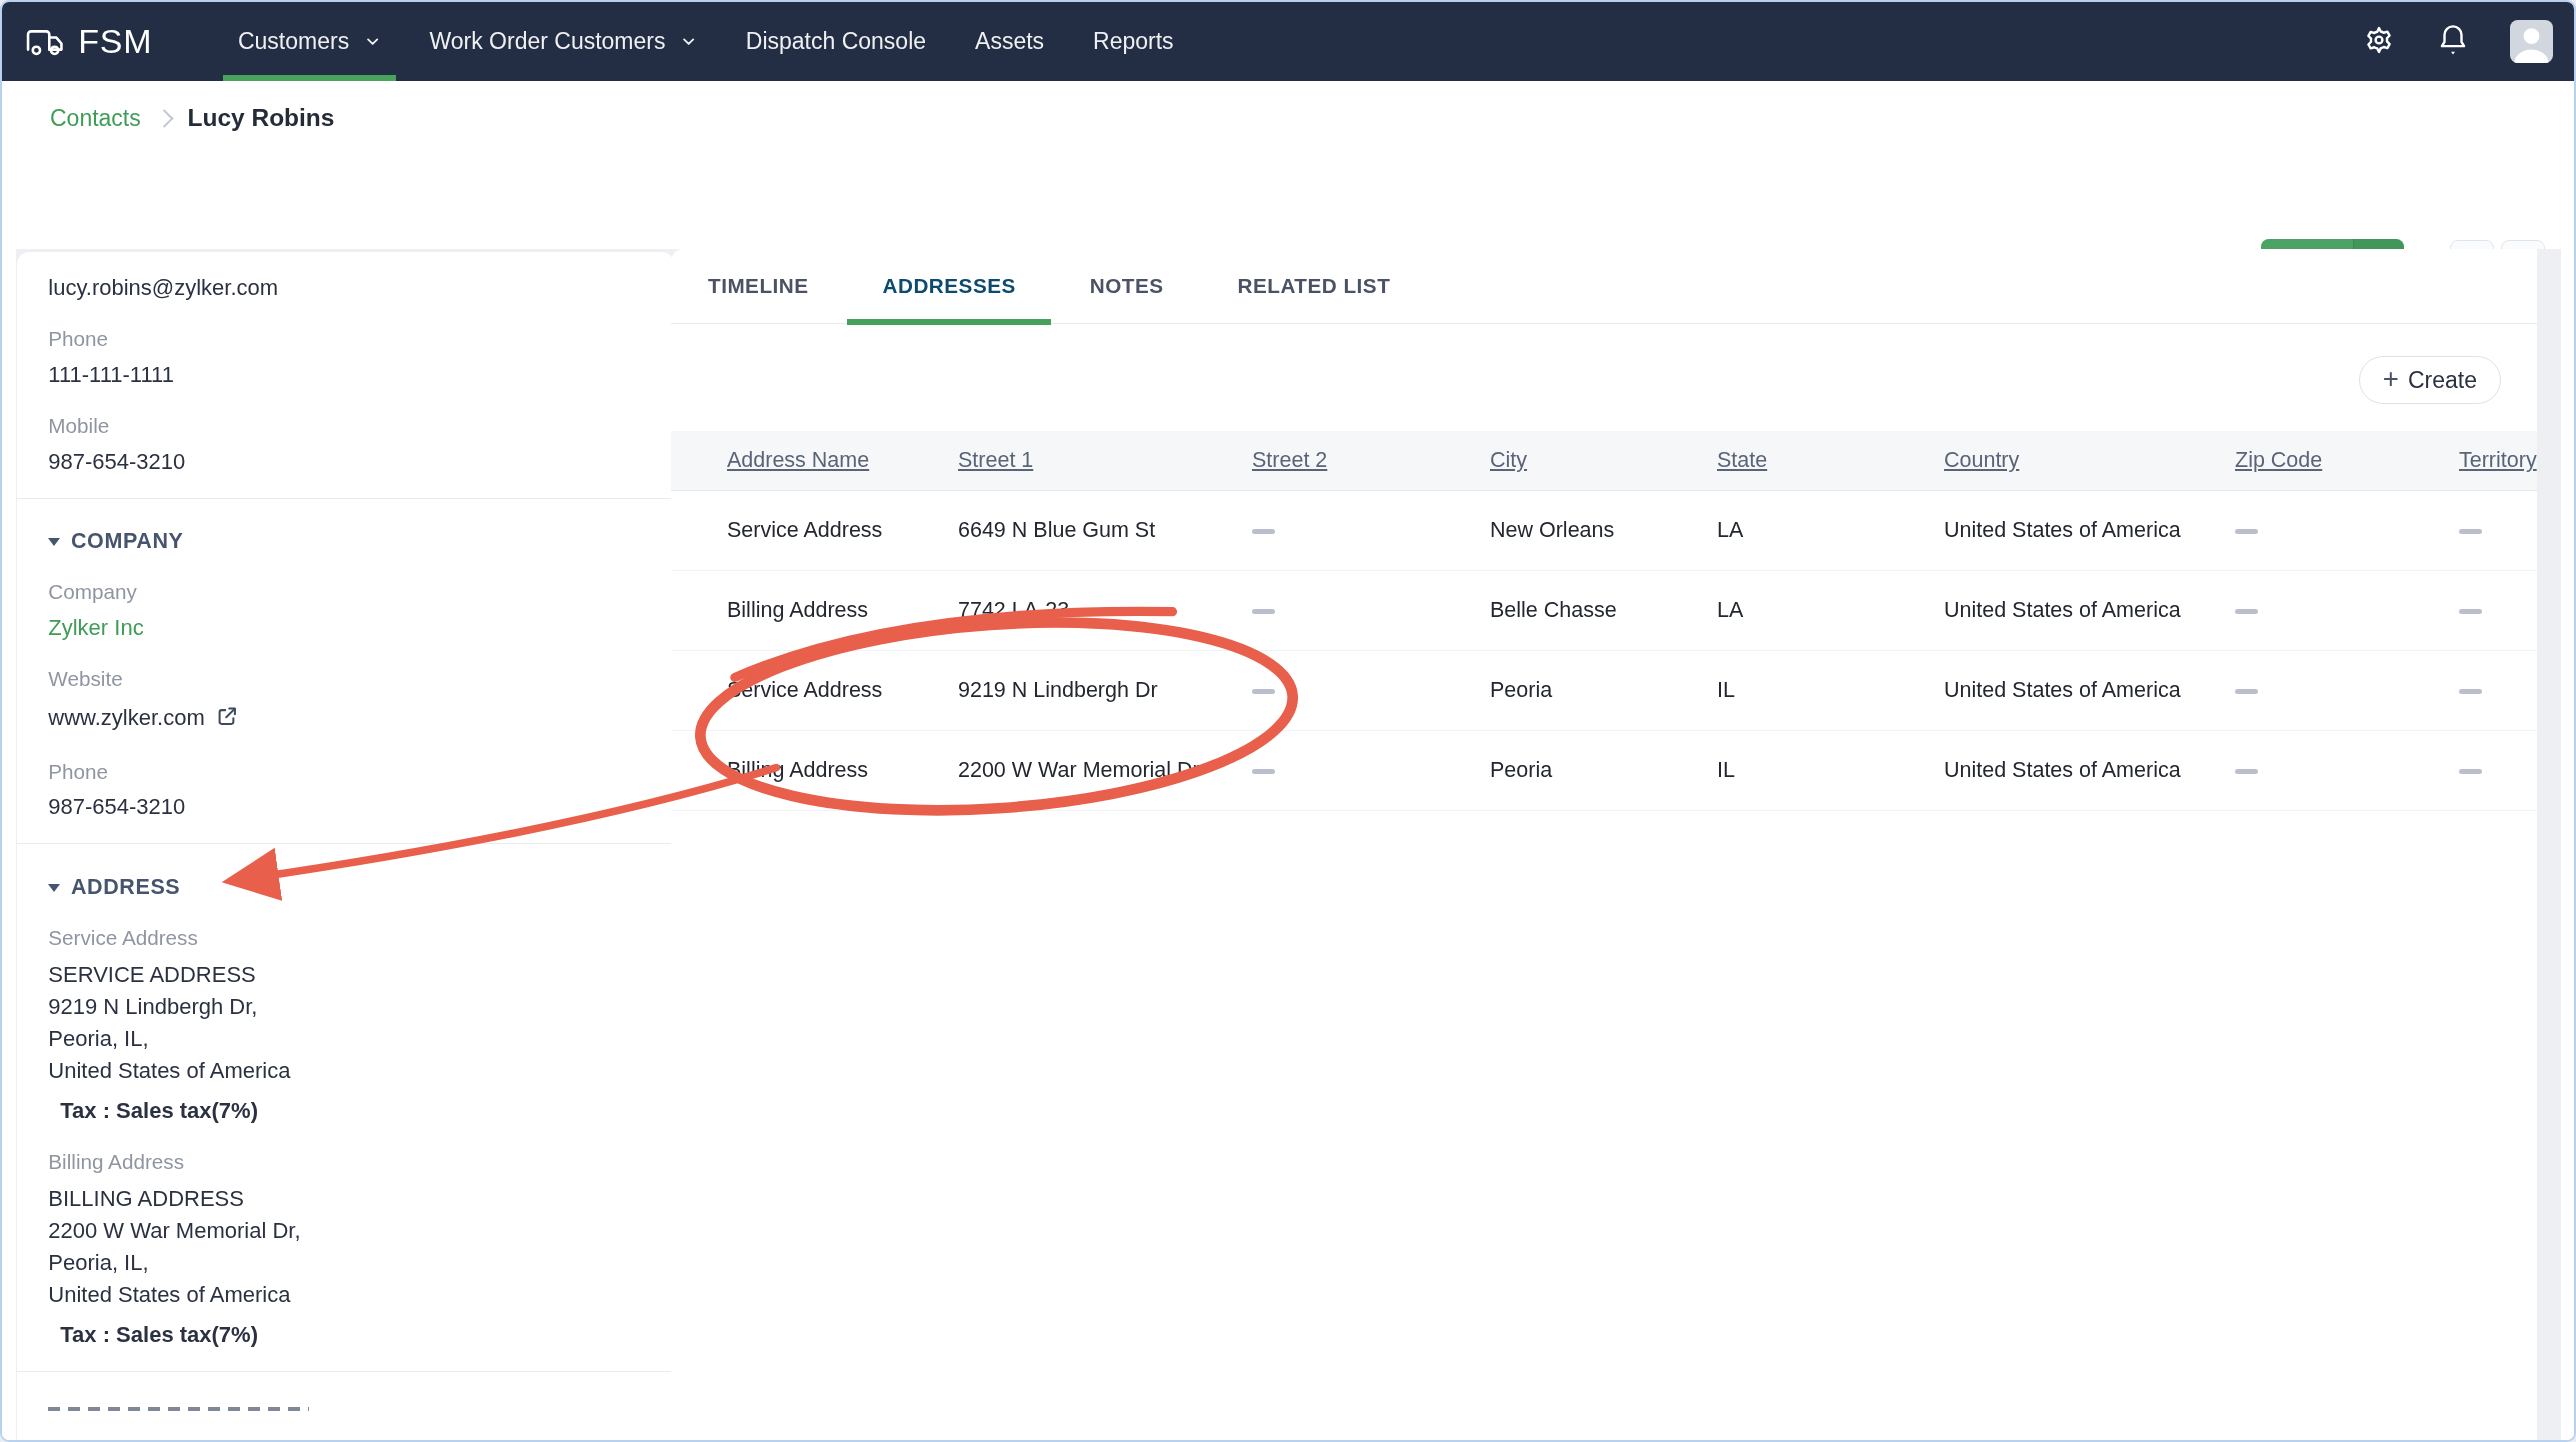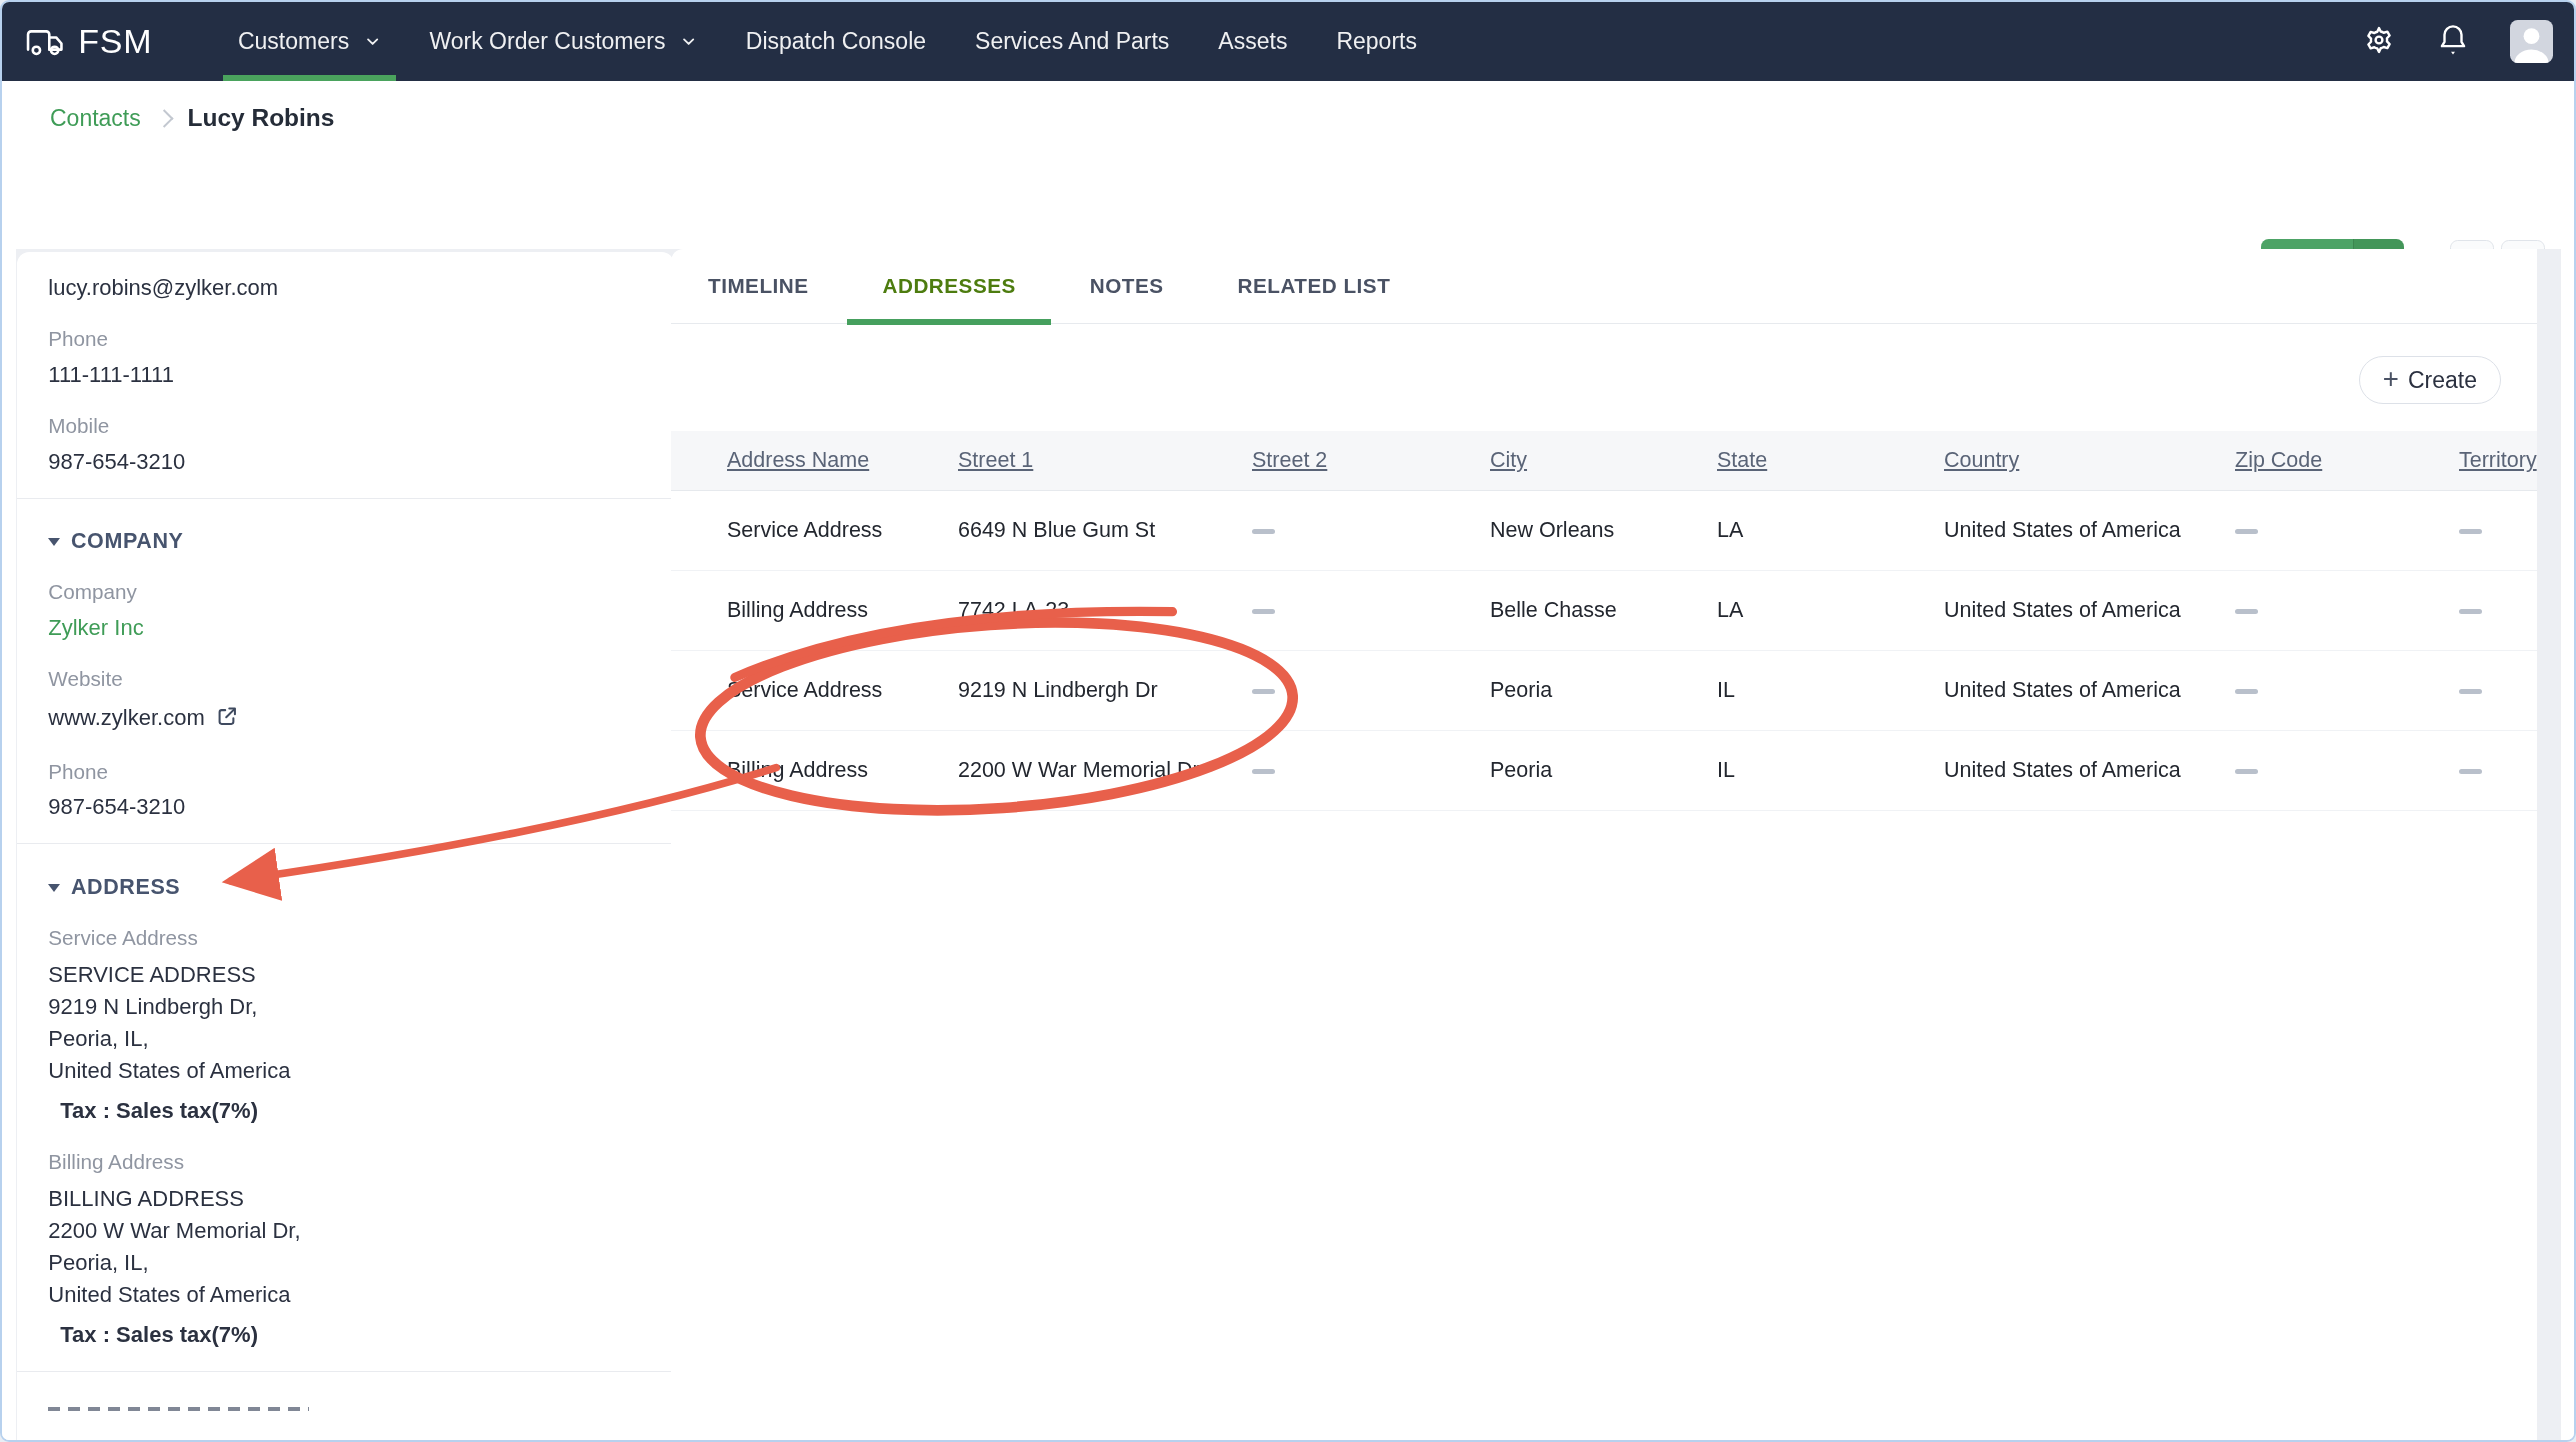--- a/index.html
+++ b/index.html
@@ -51,21 +51,21 @@
   .tax{color:#2b3140;font-size:22px;font-weight:bold;margin-top:10.7px;margin-left:12px;}
   .weblink{display:flex;align-items:center;gap:10.7px;margin-top:10.7px;}
   .trunc-dashes{margin:35px 0 0 31px;width:261px;height:3.8px;
     background:repeating-linear-gradient(to right,#6a7283 0,#6a7283 12.3px,transparent 12.3px,transparent 20px);opacity:.85;}
 
   .main-card{position:absolute;left:669px;top:0;width:1866px;height:1191px;background:#fff;
     border-radius:12.3px 0 0 0;box-sizing:border-box;overflow:hidden;}
   .tabs{display:flex;height:74px;align-items:center;border-bottom:1.5px solid #e7eaee;}
   .tab{position:relative;height:100%;display:flex;align-items:center;padding:0 37px;font-size:20.7px;font-weight:bold;
     letter-spacing:0.5px;color:#4a5264;cursor:pointer;white-space:nowrap;}
-  .tab.active{color:#4d7c0f;}
+  .tab.active{color:#0c4a6e;}
   .tab.active::after{content:"";position:absolute;left:1.5px;right:1.5px;bottom:-1.5px;height:5.4px;background:#46a05e;}
   .toolbar{height:107px;position:relative;}
   .create-btn{position:absolute;right:36px;top:32px;height:48px;border-radius:24.5px;border:1.5px solid #dde1e8;background:#fff;
     display:flex;align-items:center;gap:9.2px;padding:0 23px;font-size:23px;color:#2b3140;cursor:pointer;}
   .plus{font-size:27.6px;color:#4a5264;line-height:1;margin-top:-2.3px;}
 
   table.addr{width:100%;border-collapse:collapse;table-layout:fixed;}
   table.addr th{background:#f6f7f9;color:#5a6477;font-weight:normal;font-size:21.5px;text-align:left;height:57px;
     border-bottom:1.5px solid #e6e9ed;white-space:nowrap;overflow:hidden;text-decoration:underline;}
   table.addr td{height:77px;font-size:21.5px;color:#23272f;border-bottom:1.5px solid #f0f2f5;white-space:nowrap;overflow:hidden;}
@@ -100,23 +100,20 @@
             </svg></span>
         </div>
         <div class="nav-item">
           <span>Work Order Customers</span>
           <span><svg class="chev" viewBox="0 0 20 20" fill="none" stroke="rgba(255,255,255,.93)" stroke-width="2.4" stroke-linecap="round" stroke-linejoin="round">
               <path d="M4 7 L10 13 L16 7"></path>
             </svg></span>
         </div>
         <div class="nav-item">
           <span>Dispatch Console</span>
-        </div>
-        <div class="nav-item">
-          <span>Services And Parts</span>
         </div>
         <div class="nav-item">
           <span>Assets</span>
         </div>
         <div class="nav-item">
           <span>Reports</span>
         </div>
       </div>
     <div class="nav-right">
       <button class="icon-btn">

